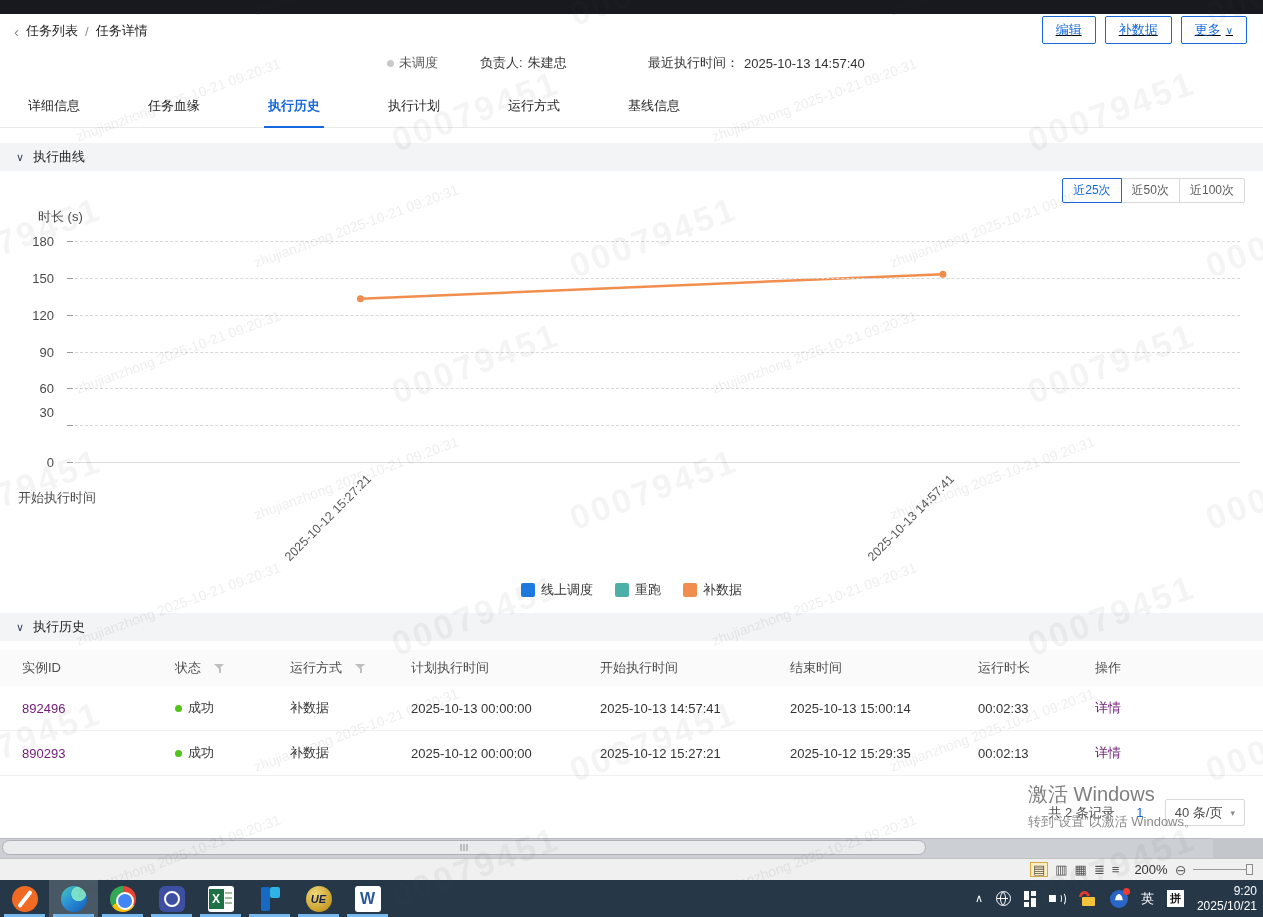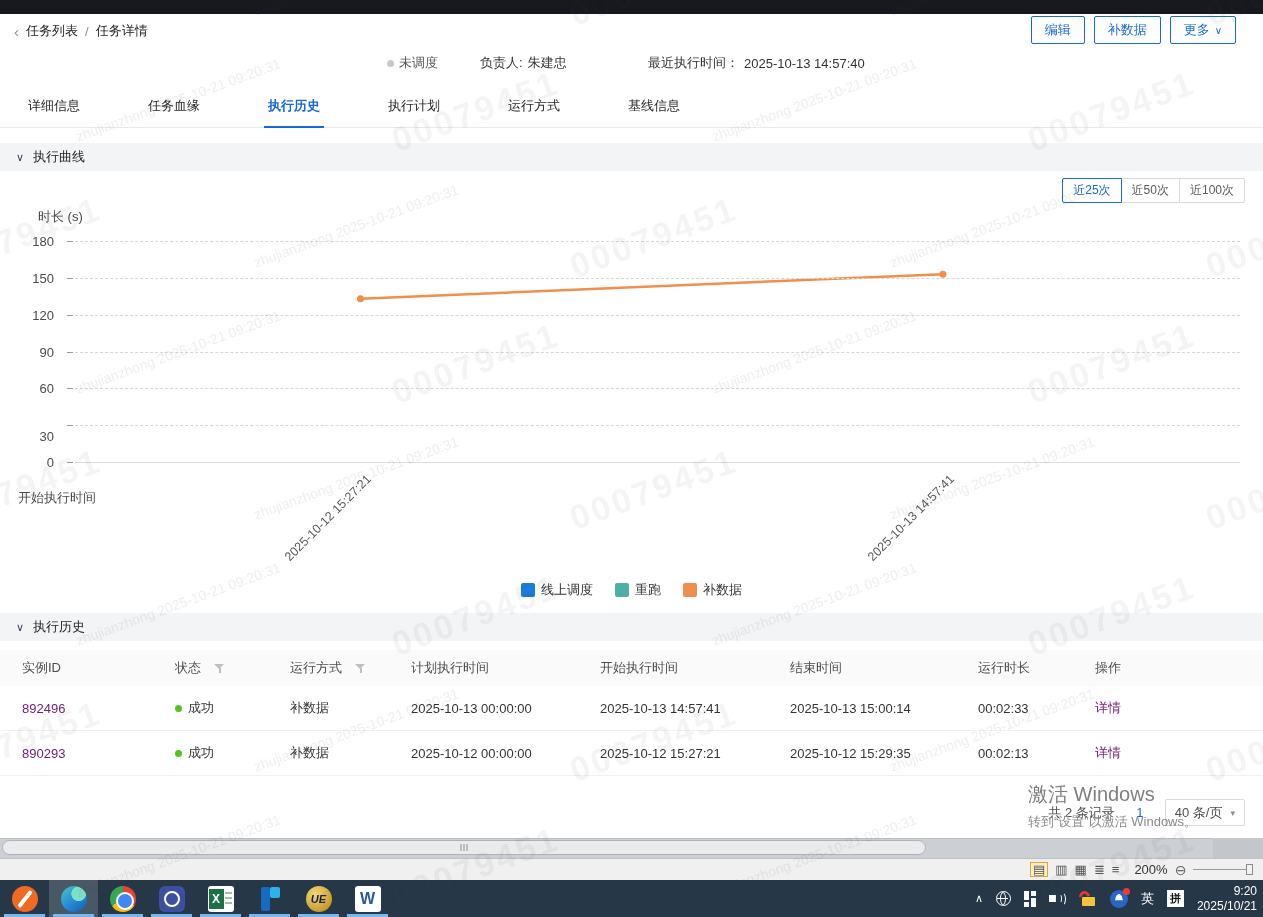--- a/index.html
+++ b/index.html
@@ -9,21 +9,21 @@
 
   
   .topbar { position:absolute; left:0; top:0; width:100%; height:14px; background:#17191e; }
 
   
   .breadcrumb { position:absolute; left:14px; top:22px; display:flex; align-items:center; gap:7px; font-size:13px; color:#262626; }
   .back-ico { color:#8c8c8c; font-size:15px; line-height:13px; }
   .crumb-sep { color:#8c8c8c; }
 
   
-  .actions { position:absolute; top:16px; right:27px; display:flex; gap:9px; }
+  .actions { position:absolute; top:16px; right:16px; display:flex; gap:9px;text-decoration:underline; }
   .btn { height:28px; padding:0 13px; background:#fff; border:1px solid #1668dc; border-radius:2px;
          color:#1668dc; font-size:13px; display:flex; align-items:center; gap:5px; cursor:pointer; }
   .btn .caret { font-size:10px; }
 
   
   .task-row { position:absolute; left:0; top:52px; width:100%; height:24px; font-size:13px; color:#333; }
   .task-row .abs { position:absolute; top:2px; display:flex; align-items:center; gap:5px; white-space:nowrap; }
   .dot { display:inline-block; width:7px; height:7px; border-radius:50%; }
   .dot-gray { background:#c9c9c9; }
   .muted { color:#595959; }
@@ -223,21 +223,21 @@
     <button class="seg-btn">近100次</button>
   </div>
 
   <div class="y-title">时长 (s)</div>
   <div id="yticks">
       <div class="ytick" style="top: -7px;">180</div>
       <div class="ytick" style="top: 29.8333px;">150</div>
       <div class="ytick" style="top: 66.6667px;">120</div>
       <div class="ytick" style="top: 103.5px;">90</div>
       <div class="ytick" style="top: 140.333px;">60</div>
-      <div class="ytick" style="top: 188px; text-align: right;">30</div>
+      <div class="ytick" style="top: 164px; text-align: right;">30</div>
       <div class="ytick" style="top: 214px;">0</div>
     </div>
   <div id="plot">
     <svg id="line-svg" width="1165" height="221" viewBox="0 0 1165 221">
         <polyline points="285.425,57.705555555555556 867.925,33.15" fill="none" stroke="#f28e4d" stroke-width="2.5"></polyline>
         <circle cx="285.425" cy="57.705555555555556" r="3.5" fill="#f28e4d"></circle>
         <circle cx="867.925" cy="33.15" r="3.5" fill="#f28e4d"></circle>
       </svg>
   <div class="gridline" style="top: 0px;"></div>
       <div class="ytickmark" style="top: 0px;"></div>

